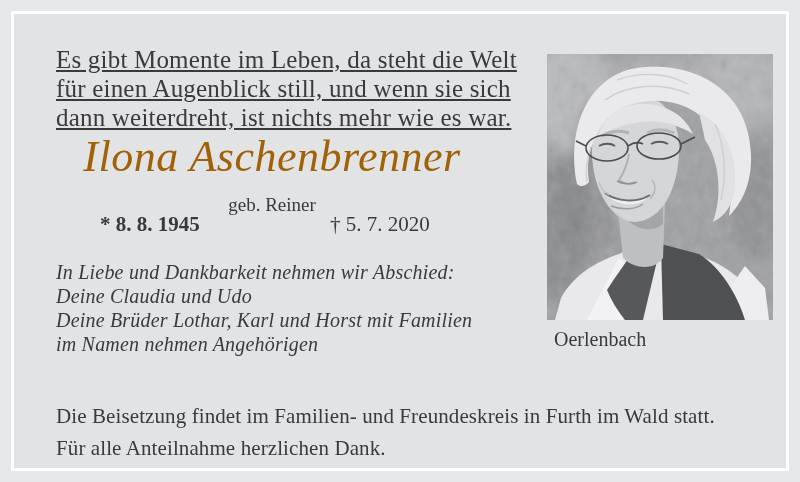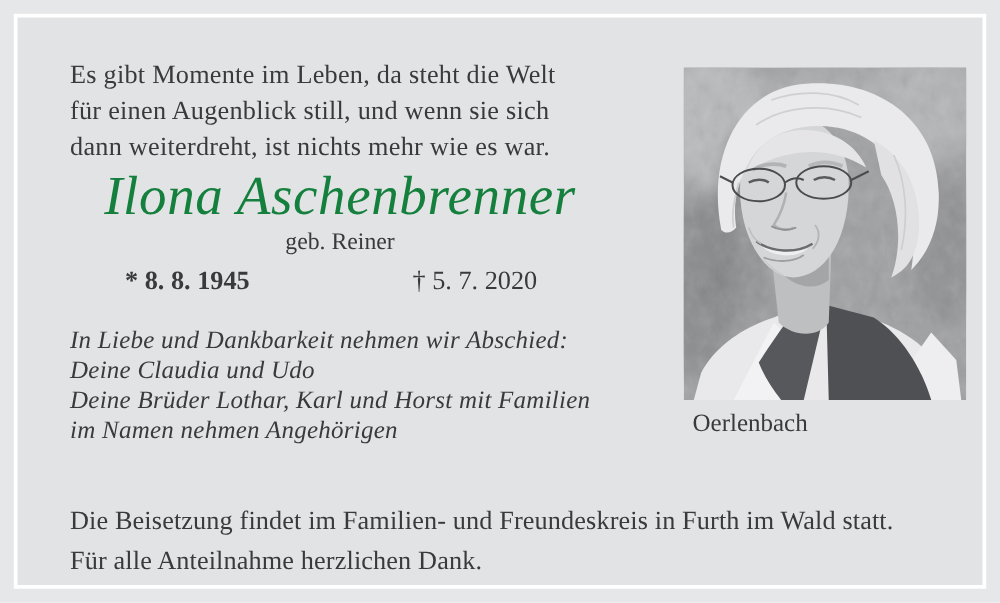--- a/index.html
+++ b/index.html
@@ -19,42 +19,43 @@
     width: 778px;
     height: 460px;
     box-sizing: border-box;
     background: #e2e3e5;
     border: 3px solid #ffffff;
   }
   .quote {
     position: absolute;
     left: 42px;
     top: 31px;
-    font-size: 21px;
+    font-size: 25px;
     line-height: 29px;
     letter-spacing: 0.2px;
+    text-decoration: underline;
   }
   .name-block {
     position: absolute;
     left: 42px;
     top: 118px;
     width: 432px;
     text-align: center;
   }
   .name {
     font-style: italic;
     font-size: 44px;
     line-height: 50px;
-    color: #15803d;
+    color: #a16207;
     letter-spacing: 0.5px;
   }
   .maiden {
     font-size: 19px;
     line-height: 22px;
-    margin-top: 1px;
+    margin-top: 12px;
   }
   .dates {
     position: absolute;
     top: 198px;
     left: 0;
     width: 800px;
     height: 26px;
     font-size: 21px;
   }
   .birth-date { position: absolute; left: 86px; top: 0; font-weight: bold; }

